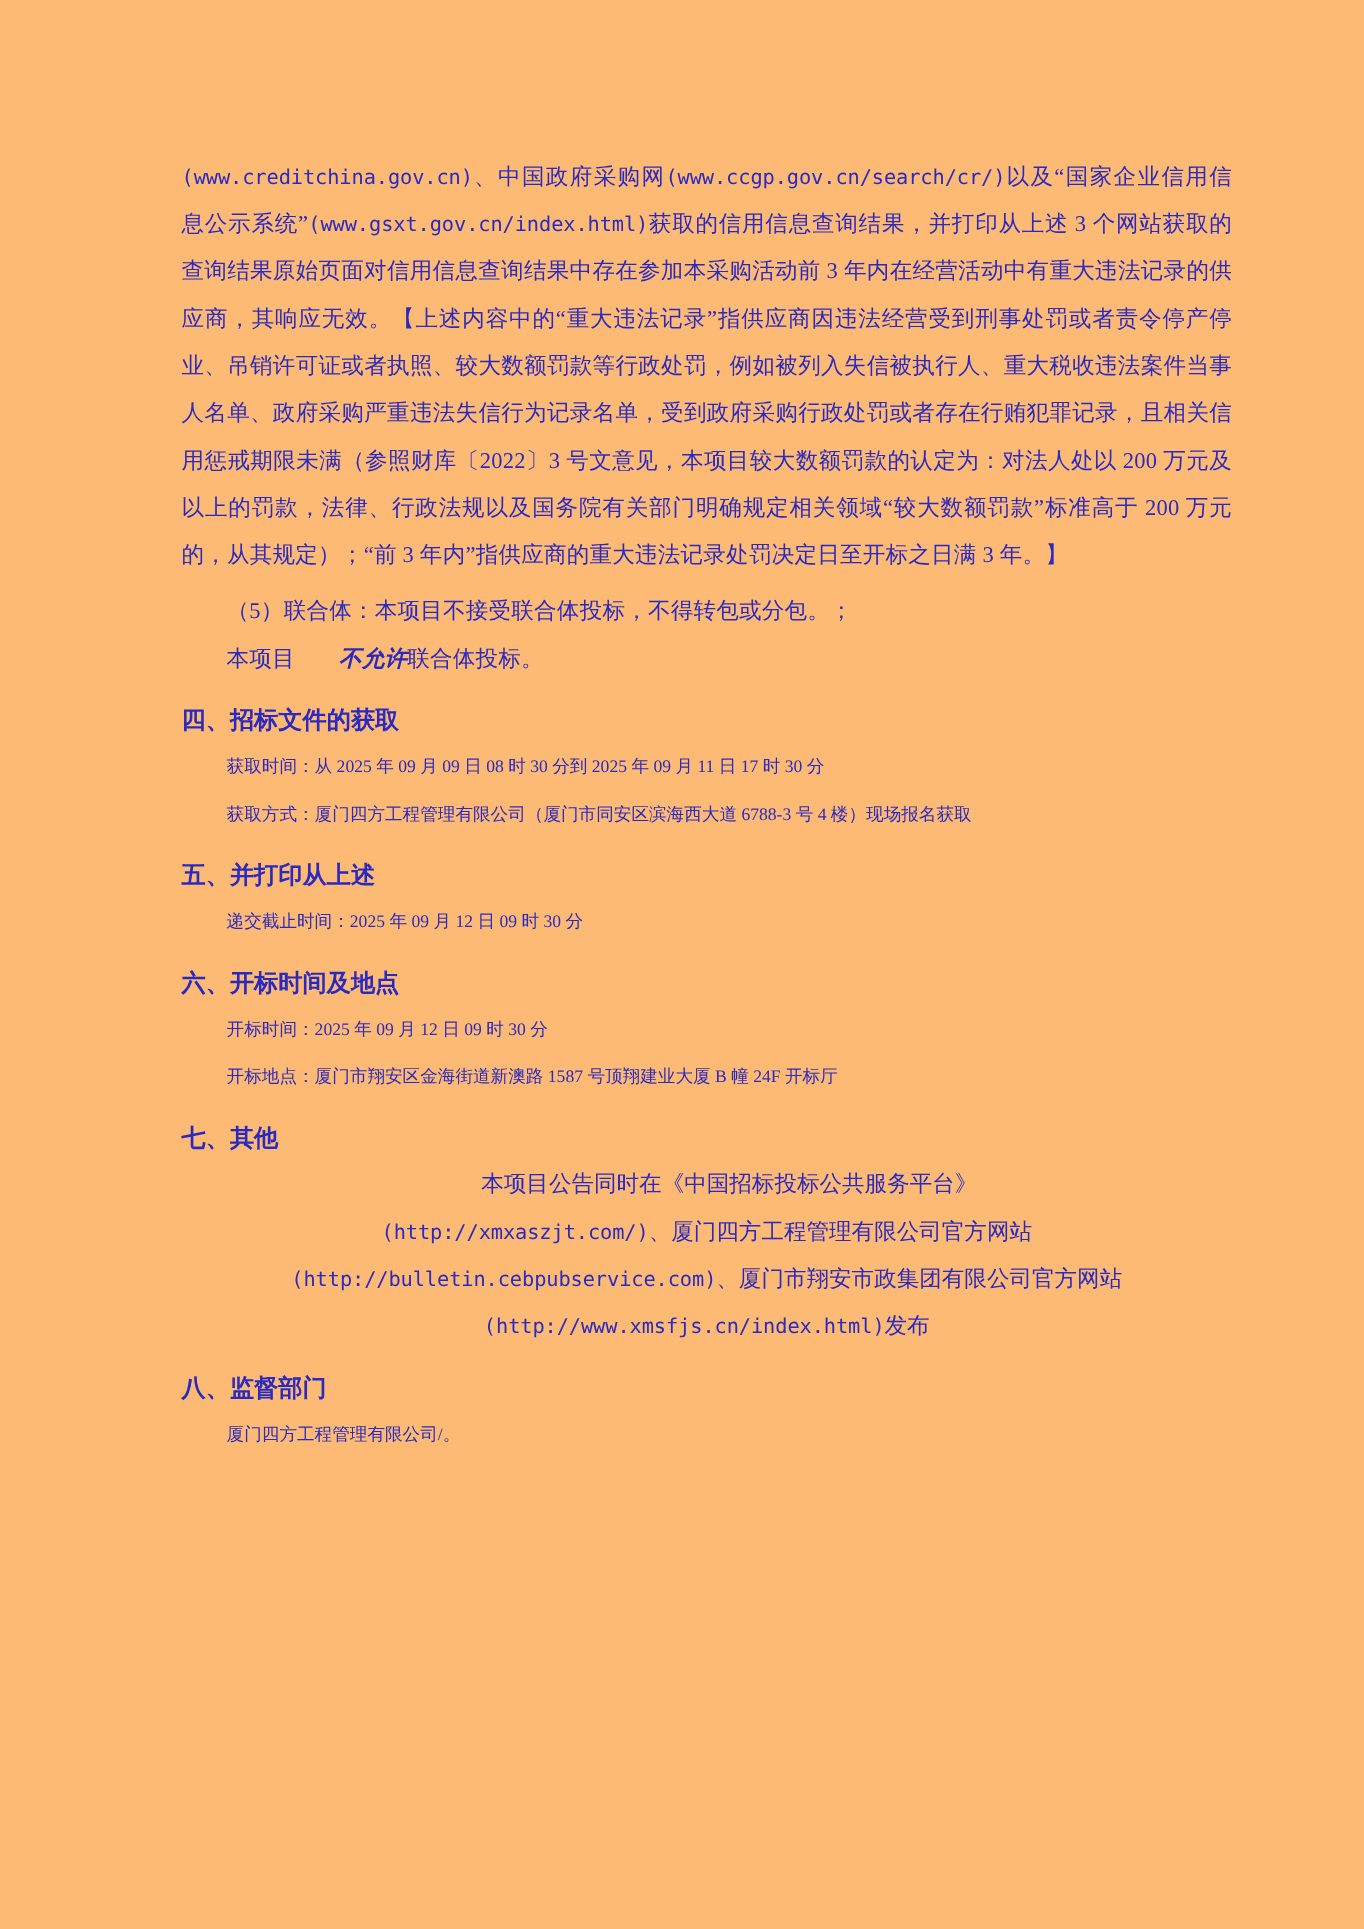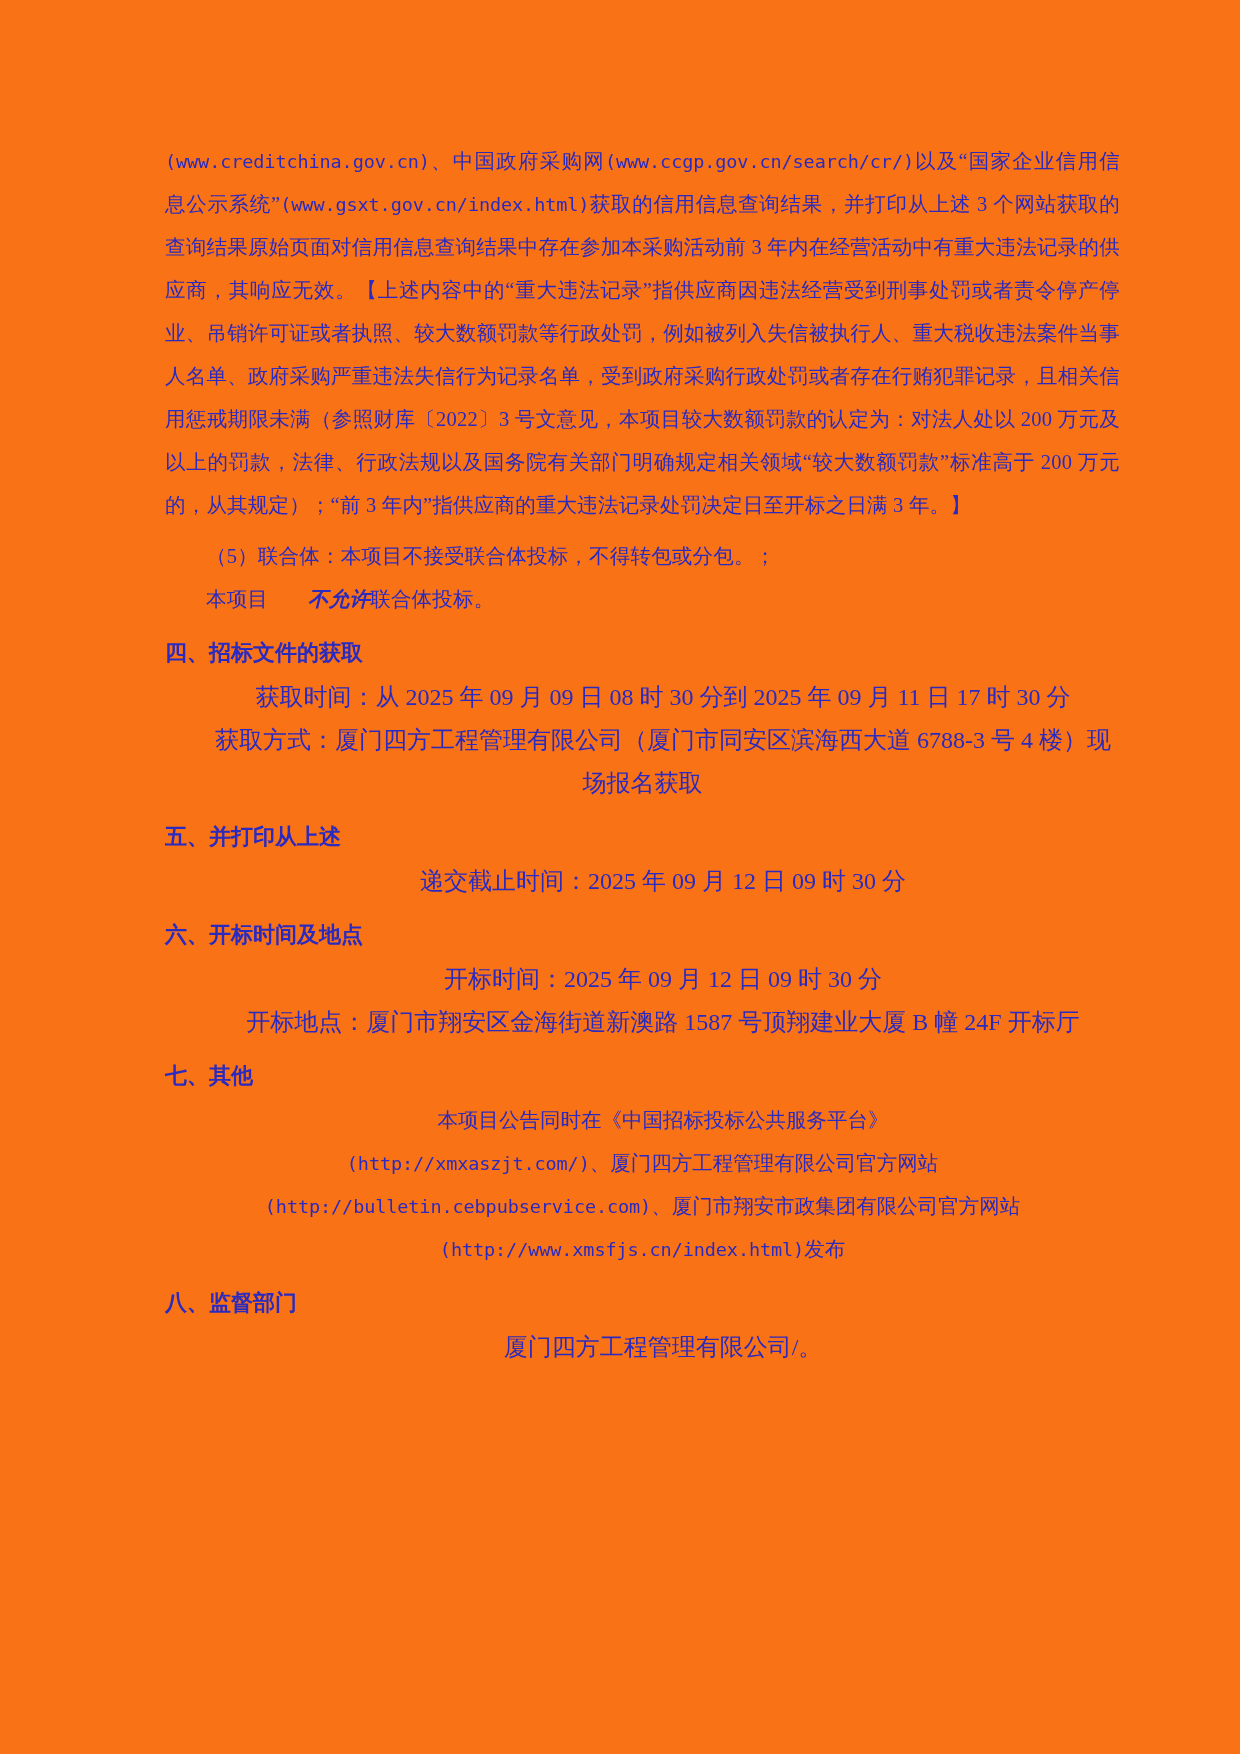--- a/index.html
+++ b/index.html
@@ -4,21 +4,21 @@
 <style>
   html, body {
     margin: 0;
     padding: 0;
     background: #ffffff;
   }
   .page {
     width: 1240px;
     height: 1754px;
     position: relative;
-    background: #f97316;
+    background: #fdba74;
     box-sizing: border-box;
     padding: 140px 120px 80px 165px;
     font-family: "Liberation Serif", "DejaVu Serif", serif;
     color: #2b2bbd;
   }
   .body-text {
     font-size: 20.5px;
     line-height: 43px;
     text-align: justify;
     letter-spacing: 0.2px;
@@ -30,40 +30,39 @@
   }
   .para.indent {
     text-indent: 41px;
   }
   .heading {
     font-size: 22px;
     font-weight: bold;
     line-height: 43px;
     margin: 12px 0 0 0;
     color: #2a2ac0;
-    font-family: Liberation Mono, monospace;
+    font-family: Liberation Serif, serif;
   }
   .mono {
     font-family: "DejaVu Sans Mono", "Liberation Mono", monospace;
     font-size: 18.5px;
     letter-spacing: -0.1px;
   }
   .italic-em {
     font-style: italic;
     font-weight: bold;
     margin-left: 40px;
   }
   .block-gap-sm { height: 8px; }
   .sub-para {
     margin: 0;
     text-indent: 41px;
-    font-size: 24px;
+    font-size: 16px;
     line-height: 43px;
     color: #2a2ac0;
-    text-align: center;
   }
   .other-line {
     margin: 0;
     font-size: 20.5px;
     line-height: 43px;
     color: #2a2ac0;
     text-align: center;
   }
   .other-line.first { text-indent: 41px; }
 </style>

